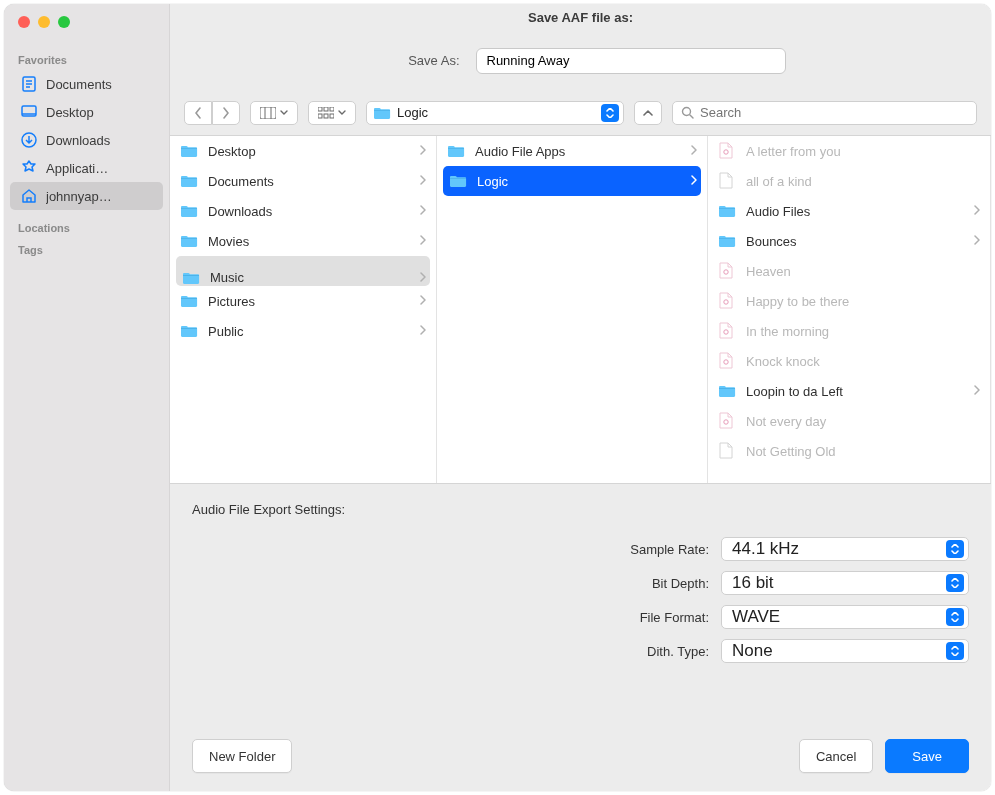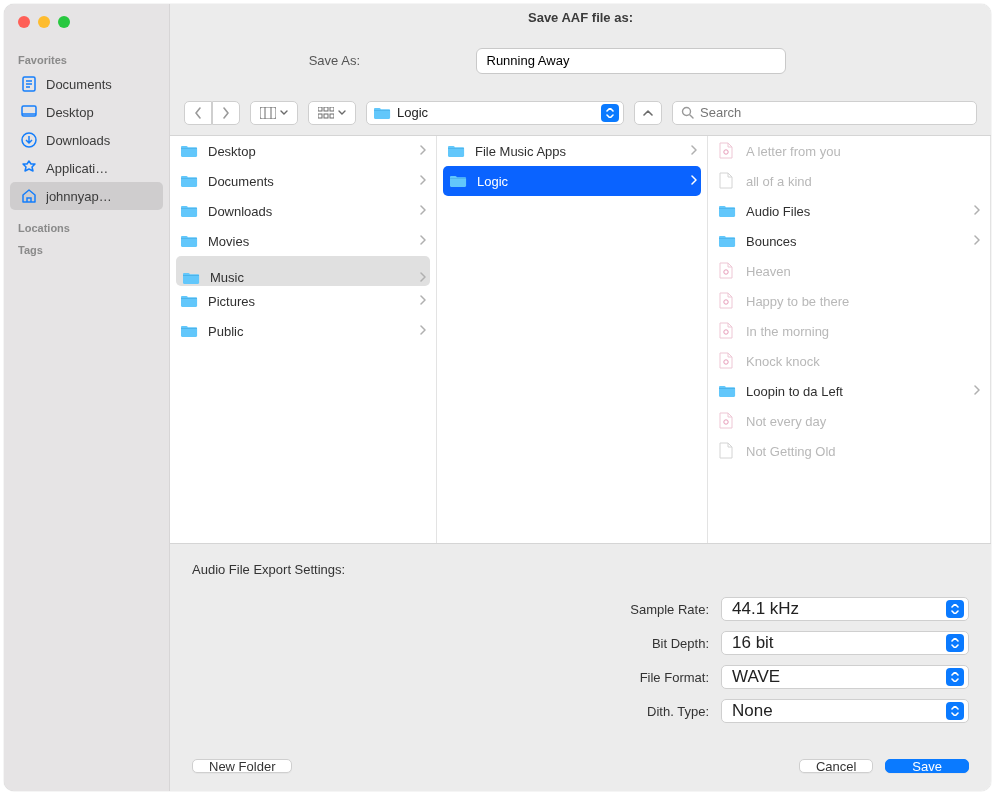--- a/index.html
+++ b/index.html
@@ -38,21 +38,21 @@
   
   .main { flex:1; display:flex; flex-direction:column; background:#fff; min-width:0; }
   .titlebar {
     height:28px; background:#ececec; border-bottom:1px solid #ececec;
     display:flex; align-items:center; justify-content:center;
     font-weight:600; font-size:13px; color:#3b3b3b;
   }
 
   .saveas-row {
     height:58px; background:#ececec; display:flex; align-items:center;
-    justify-content:space-between; gap:28px; border-bottom:1px solid #ececec;
+    justify-content:center; gap:16px; border-bottom:1px solid #ececec;
   }
   .saveas-row .label{ color:#555; font-size:13px; text-align:right; width:190px;}
   .saveas-input {
     width:310px; height:26px; border:1px solid #c9c9c9; border-radius:6px;
     background:#fff; padding:0 10px; font-size:13px; outline:none;
   }
 
   
   .toolbar {
     height:46px; background:#ececec; border-bottom:1px solid #d5d5d5;
@@ -119,23 +119,24 @@
     width:248px; height:24px; background:#fff; border:1px solid #cfcfcf; border-radius:5px;
     display:flex; align-items:center; padding:0 4px 0 10px; font-size:17px;
   }
   .popup .pval{ flex:1; }
 
   .footer{
     background:#ececec; border-top:0; padding:14px 22px 18px;
     display:flex; align-items:center;
   }
   .push-btn{
-    height:14px; padding:0 16px; border-radius:5px; border:1px solid #cfcfcf;
+    height:34px; padding:0 16px; border-radius:5px; border:1px solid #cfcfcf;
     background:#fff; font-size:13px; color:#333; display:flex; align-items:center;
     box-shadow:0 1px 0 rgba(0,0,0,.03);
+    margin-top:40px;
   }
   .push-btn.primary{
     background:#0a7aff; border-color:#0a7aff; color:#fff; font-weight:500;
     padding:0 26px;
   }
   .footer .spacer{ flex:1; }
   .footer .push-btn + .push-btn{ margin-left:12px; }
 </style>
 </head>
 <body>
@@ -380,21 +381,21 @@
                 </svg></span>
             </div>
           </div>
         <div class="col c2" id="col2">
             <div class="row">
               <span class="fic">
                 <svg class="folder-ic" viewBox="0 0 18 14">
                   <use href="#folder-shape"></use>
                 </svg>
               </span>
-                   <span class="name">File Music Apps</span>
+                   <span class="name">Audio File Apps</span>
                    <span class="chev"><svg width="6" height="10" viewBox="0 0 6 10">
                   <use href="#chev-r"></use>
                 </svg></span>
             </div>
             <div class="row selected">
               <span class="fic">
                 <svg class="folder-ic" viewBox="0 0 18 14">
                   <use href="#folder-shape"></use>
                 </svg>
               </span>

